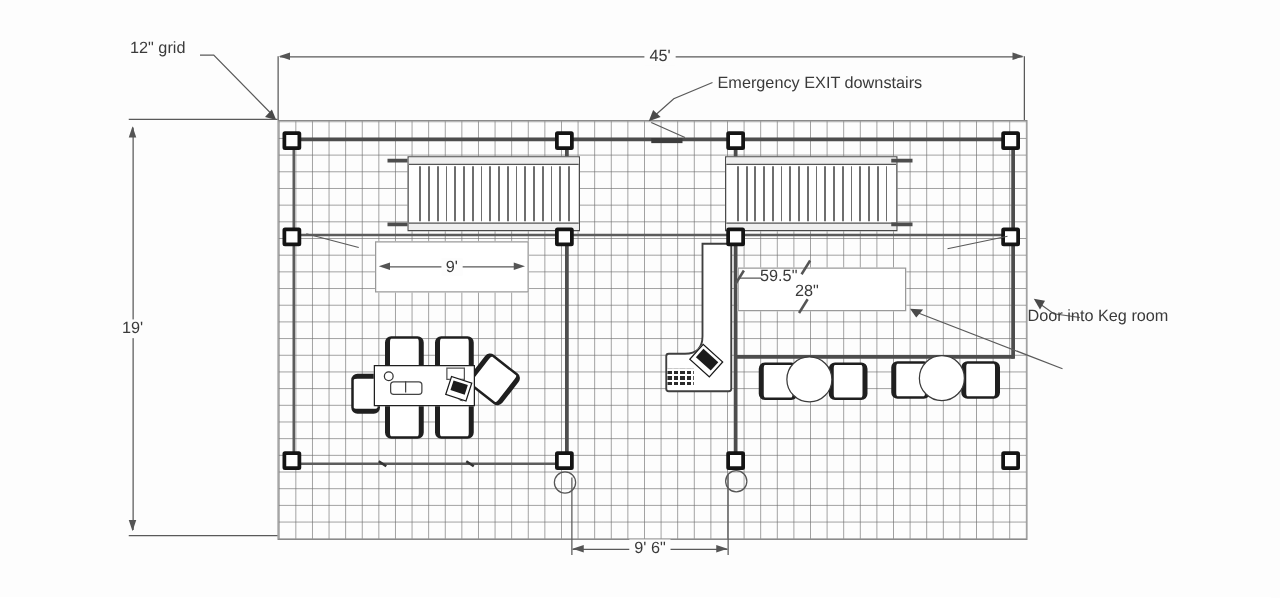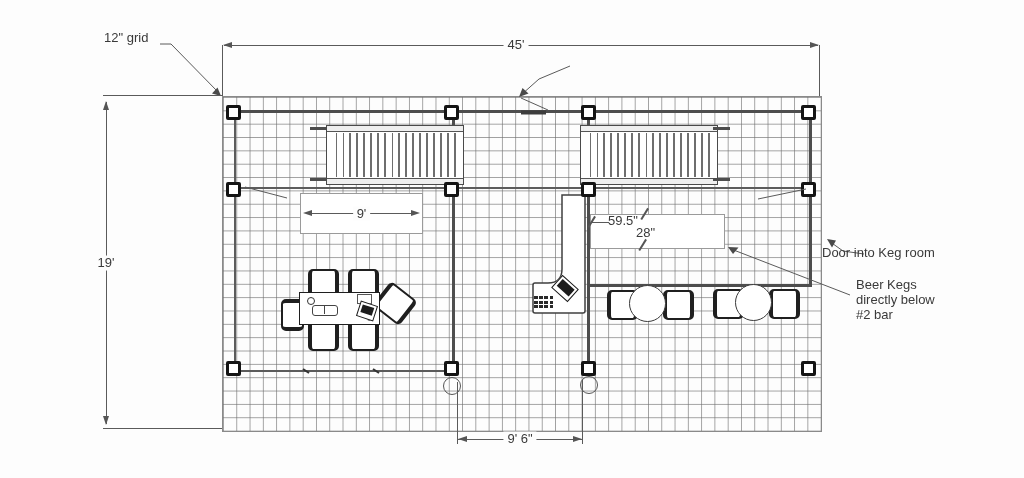--- a/index.html
+++ b/index.html
@@ -164,37 +164,33 @@
       <path d="M827 239 l9 1.5 l-4 7 z"></path>
       <path d="M728 247 l10.5 0.5 l-5.5 6.5 z"></path>
     </g>
   </svg>
 
   <div class="abs dline" style="left:222px;top:45px;width:1px;height:51px;"></div>
   <div class="abs dline" style="left:819px;top:45px;width:1px;height:51px;"></div>
   <div class="abs dline" style="left:224px;top:45px;width:594px;height:1px;"></div>
   <div class="abs arr l" style="left:223px;top:41.5px;"></div>
   <div class="abs arr r" style="left:810px;top:41.5px;"></div>
-  <span class="abs lbl bg ctr" style="left:516px;top:45px;">45'</span>
+  <span class="abs lbl bg ctr" style="left:528px;top:45px;">45'</span>
 
   <div class="abs dline" style="left:103px;top:95px;width:119px;height:1px;"></div>
   <div class="abs dline" style="left:103px;top:428px;width:119px;height:1px;"></div>
   <div class="abs dline" style="left:106px;top:102px;width:1px;height:322px;"></div>
   <div class="abs arr u" style="left:103px;top:101px;"></div>
   <div class="abs arr d" style="left:103px;top:416px;"></div>
   <span class="abs lbl bg ctr" style="left:106px;top:263px;">19'</span>
 
   <div class="abs dline" style="left:457px;top:382px;width:1px;height:62px;"></div>
   <div class="abs dline" style="left:582px;top:380px;width:1px;height:64px;"></div>
   <div class="abs dline" style="left:458px;top:439px;width:124px;height:1px;"></div>
   <div class="abs arr l" style="left:458px;top:435.5px;"></div>
   <div class="abs arr r" style="left:573px;top:435.5px;"></div>
   <span class="abs lbl bg ctr" style="left:520px;top:439px;">9' 6"</span>
 
   <span class="abs lbl" style="left:104px;top:31px;">12" grid</span>
+  <span class="abs lbl" style="left:574px;top:59px;">Emergency EXIT downstairs</span>
   <span class="abs lbl" style="left:822px;top:246px;">Door into Keg room</span>
-  <div class="abs lbl" style="left:856px;top:278px;">
-    <span style="display:block;">Beer Kegs</span>
-    <span style="display:block;">directly below</span>
-    <span style="display:block;">#2 bar</span>
-  </div>
 
 </div>
 
 </body></html>

